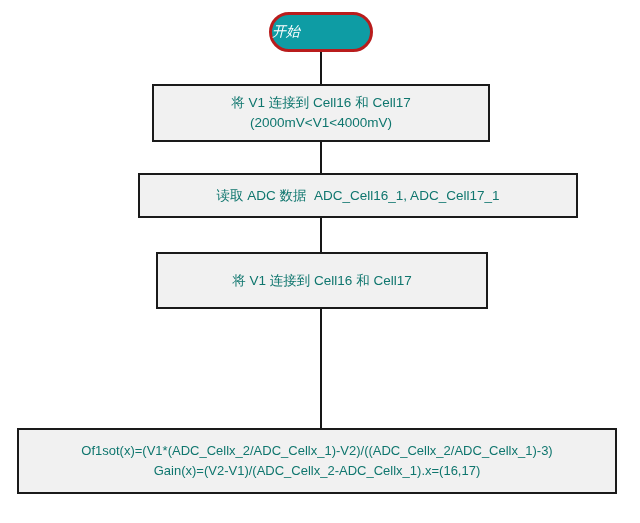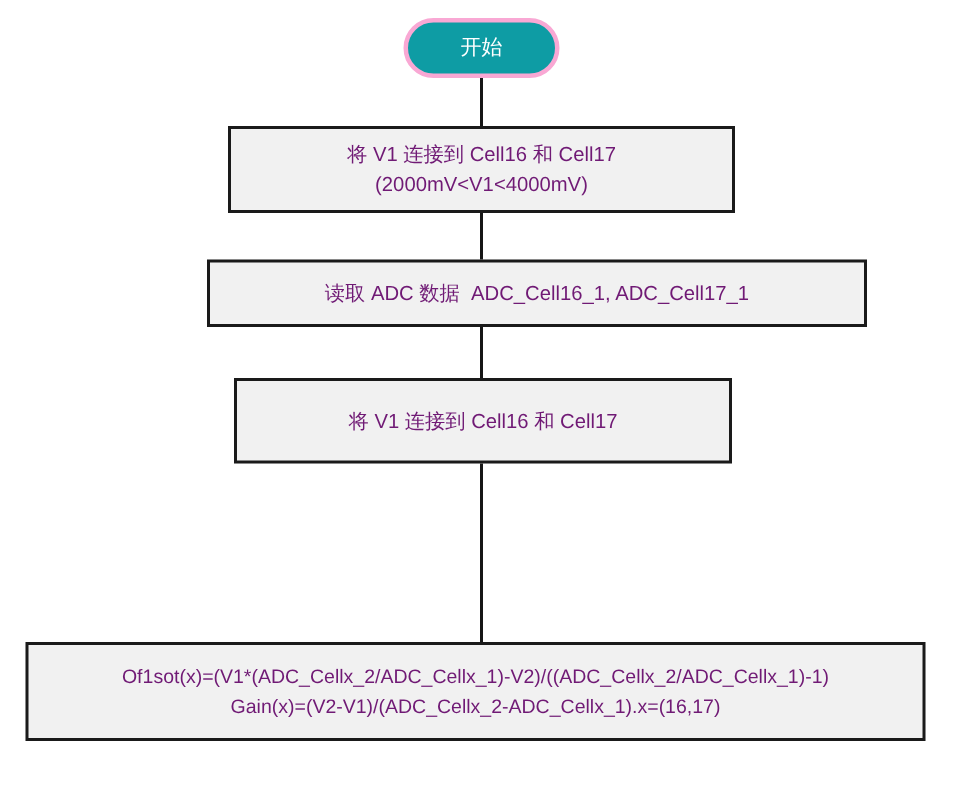--- a/index.html
+++ b/index.html
@@ -19,39 +19,39 @@
     position: absolute;
     width: 2px;
     background: #161616;
   }
   #main-connector { left: 320px; top: 48px; height: 384px; }
 
   .terminator {
     position: absolute;
     left: 269px; top: 12px;
     width: 104px; height: 40px;
-    border: 3px solid #f9a8d4;
+    border: 3px solid #b91c1c;
     border-radius: 22px;
     box-sizing: border-box;
     display: flex;
     align-items: center;
-    justify-content: center;
     color: #ffffff;
     font-size: 14px;
+    font-style: italic;
   }
   .box {
     position: absolute;
     box-sizing: border-box;
     border: 2px solid #1a1a1a;
     display: flex;
     flex-direction: column;
     align-items: center;
     justify-content: center;
     text-align: right;
-    color: #701a75;
+    color: #0f766e;
     font-size: 13.5px;
     line-height: 20px;
   }
   .box .line { white-space: pre-wrap; }
   #box-1 { left: 152px; top: 84px;  width: 338px; height: 58px; }
   #box-2 { left: 138px; top: 173px; width: 440px; height: 45px; }
   #box-3 { left: 156px; top: 252px; width: 332px; height: 57px; }
   #box-4 { left: 138px; top: 342px; width: 368px; height: 46px; }
   #box-5 { left: 17px;  top: 428px; width: 600px; height: 66px; font-size: 13px; }
 </style>
@@ -74,17 +74,17 @@
   <div class="box" id="box-2" style="background: rgb(241, 241, 241); border-color: rgb(26, 26, 26);">
     <div class="line">读取 ADC 数据  ADC_Cell16_1, ADC_Cell17_1</div>
   </div>
 
   <div class="box" id="box-3" style="background: rgb(241, 241, 241); border-color: rgb(26, 26, 26);">
     <div class="line">将 V1 连接到 Cell16 和 Cell17</div>
   </div>
 
 
   <div class="box" id="box-5" style="background: rgb(241, 241, 241); border-color: rgb(26, 26, 26);">
-    <div class="line">Of1sot(x)=(V1*(ADC_Cellx_2/ADC_Cellx_1)-V2)/((ADC_Cellx_2/ADC_Cellx_1)-1)</div>
+    <div class="line">Of1sot(x)=(V1*(ADC_Cellx_2/ADC_Cellx_1)-V2)/((ADC_Cellx_2/ADC_Cellx_1)-3)</div>
     <div class="line">Gain(x)=(V2-V1)/(ADC_Cellx_2-ADC_Cellx_1).x=(16,17)</div>
   </div>
 
 </div>
 
 </body></html>

